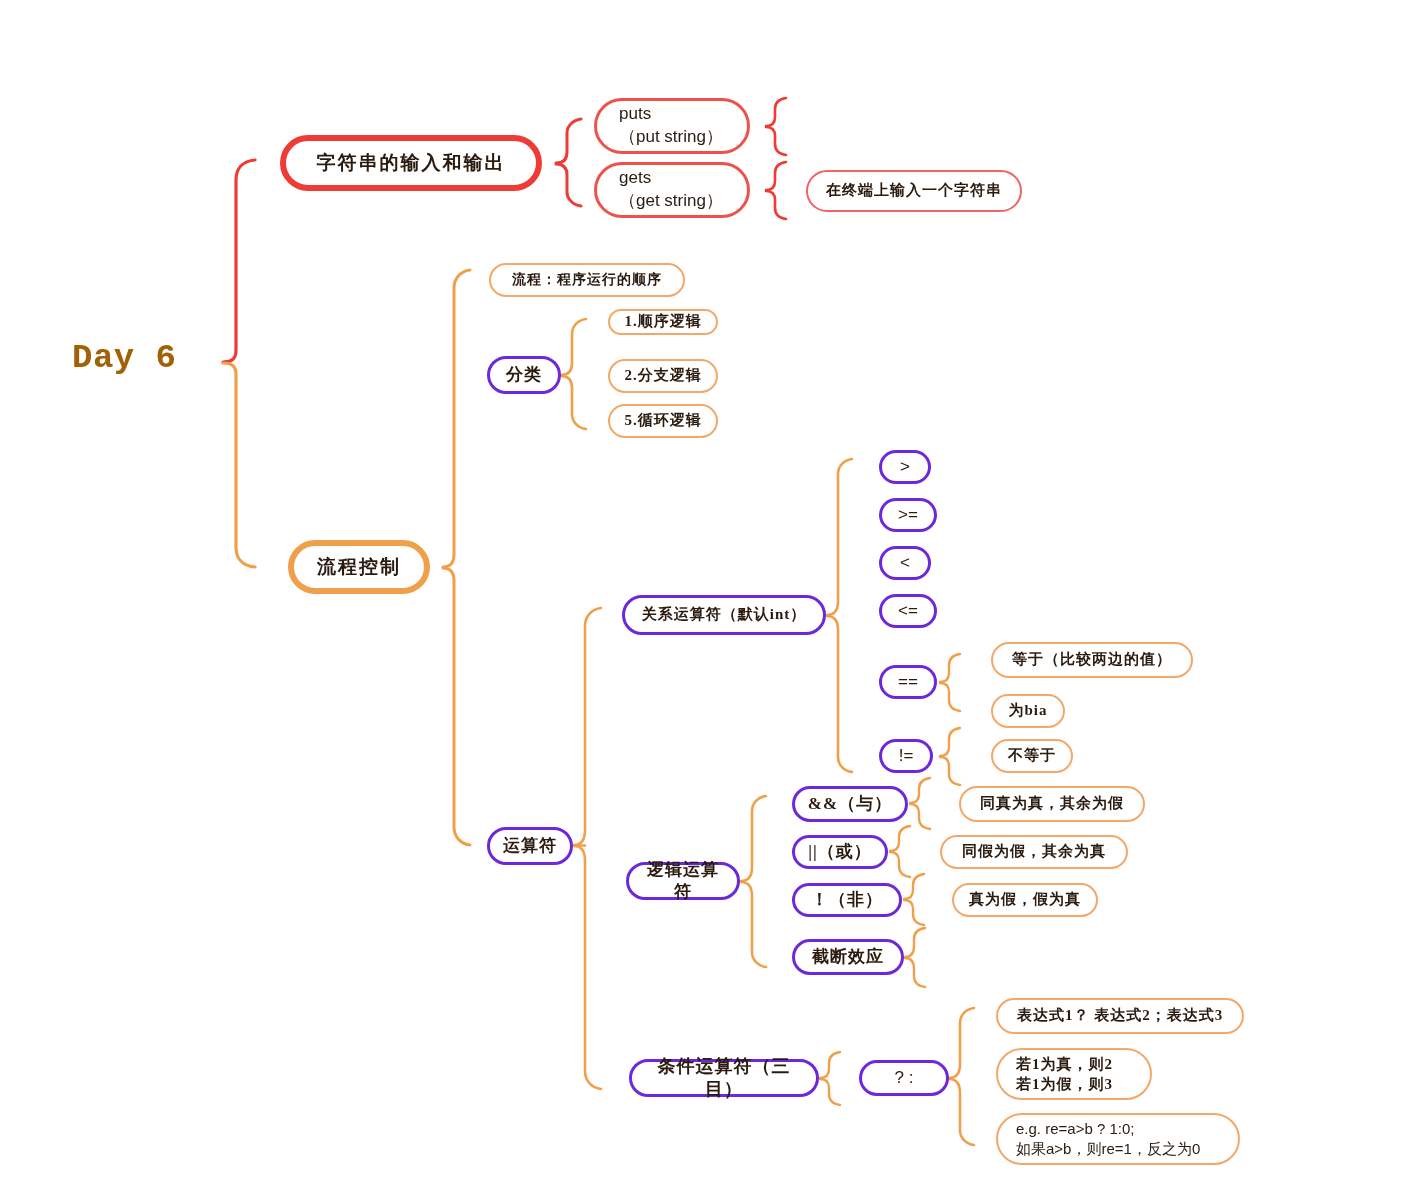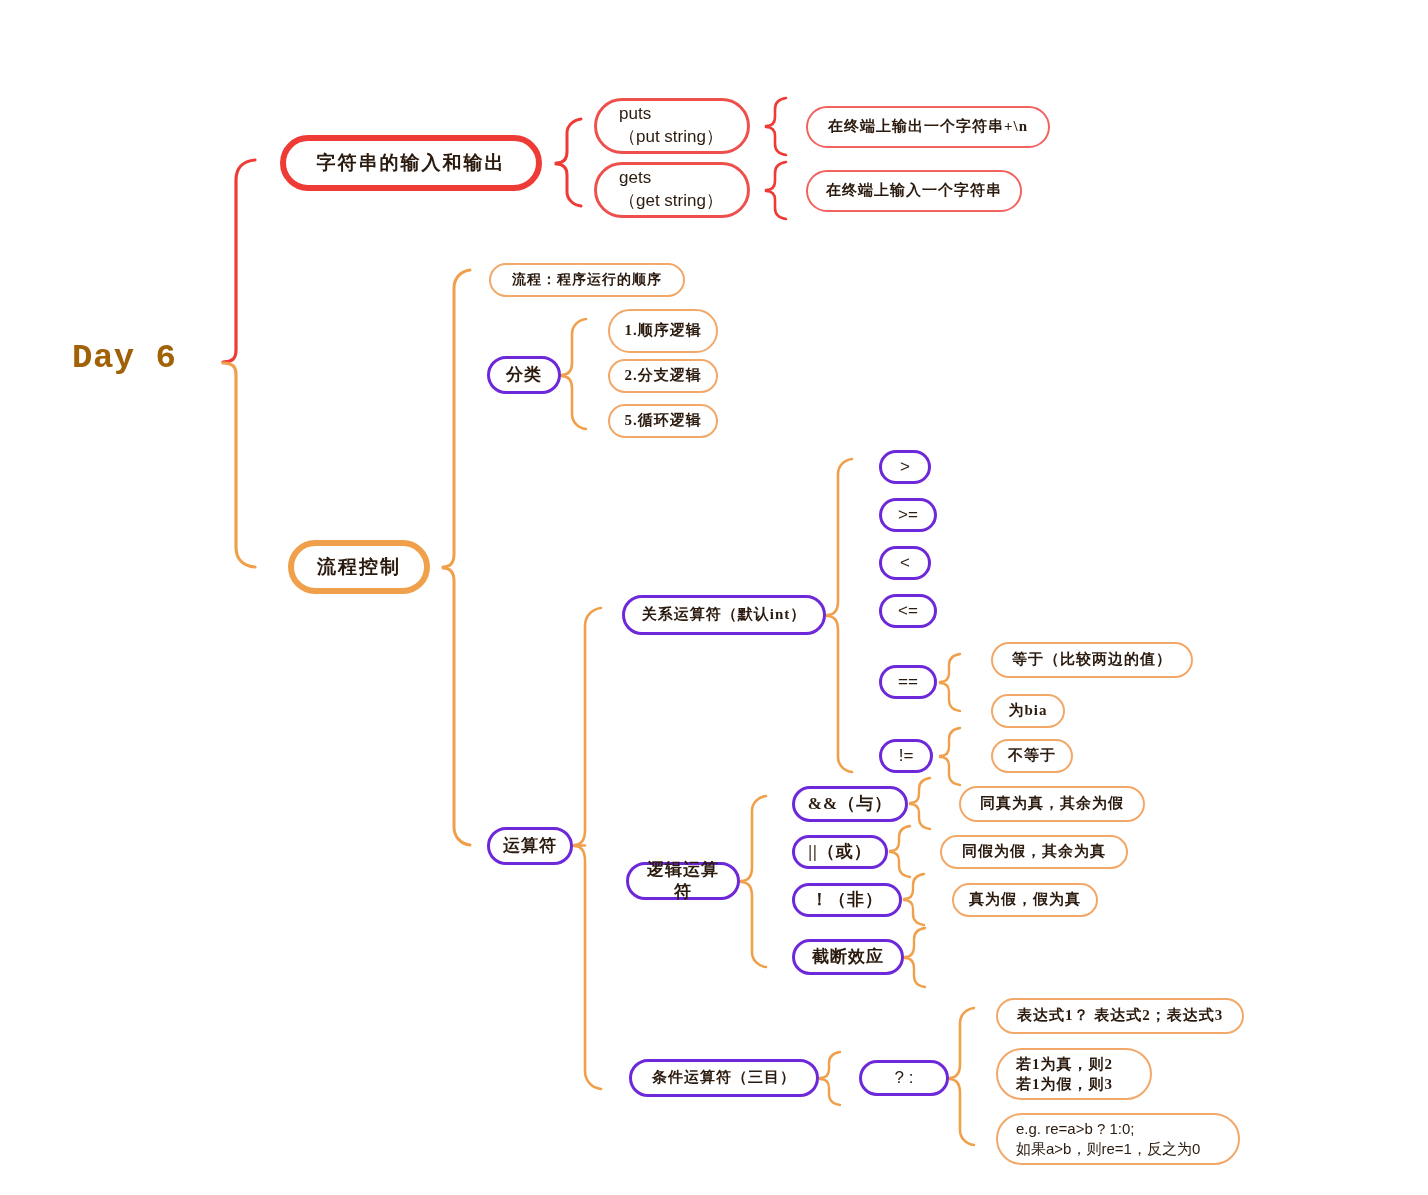--- a/index.html
+++ b/index.html
@@ -159,34 +159,33 @@
     </g>
   </svg>
 
   <div class="root-title" style="left:72px; top:339px;">Day 6</div>
 
   <div class="node lvl1 red" style="left:280px; top:135px; width:262px; height:56px;">字符串的输入和输出</div>
 
   <div class="node lvl2 red sans twoline leftalign" style="left:594px; top:98px; width:156px; height:56px; padding-left:22px; font-size:17px;">puts
 （put string）</div>
 
-  <div class="node leaf red" style="left:806px; top:106px; width:244px; height:42px;">在终端上输出一个字符串+\n</div>
 
   <div class="node lvl2 red sans twoline leftalign" style="left:594px; top:162px; width:156px; height:56px; padding-left:22px; font-size:17px;">gets
 （get string）</div>
 
   <div class="node leaf red" style="left:806px; top:170px; width:216px; height:42px;">在终端上输入一个字符串</div>
 
   <div class="node lvl1 orange" style="left:288px; top:540px; width:142px; height:54px;">流程控制</div>
 
   <div class="node leaf" style="left:489px; top:263px; width:196px; height:34px; font-size:14px;">流程：程序运行的顺序</div>
 
   <div class="node lvl2" style="left:487px; top:356px; width:74px; height:38px;">分类</div>
 
-  <div class="node leaf" style="left:608px; top:309px; width:110px; height:44px;">1.顺序逻辑</div>
+  <div class="node leaf" style="left:608px; top:309px; width:110px; height:26px;">1.顺序逻辑</div>
   <div class="node leaf" style="left:608px; top:359px; width:110px; height:34px;">2.分支逻辑</div>
   <div class="node leaf" style="left:608px; top:404px; width:110px; height:34px;">5.循环逻辑</div>
 
   <div class="node lvl2" style="left:487px; top:827px; width:86px; height:38px;">运算符</div>
 
   <div class="node lvl2" style="left:622px; top:595px; width:204px; height:40px; font-size:15px;">关系运算符（默认int）</div>
 
   <div class="node lvl2 sans" style="left:879px; top:450px; width:52px; height:34px;">&gt;</div>
   <div class="node lvl2 sans" style="left:879px; top:498px; width:58px; height:34px;">&gt;=</div>
   <div class="node lvl2 sans" style="left:879px; top:546px; width:52px; height:34px;">&lt;</div>
@@ -204,21 +203,21 @@
   <div class="node leaf" style="left:959px; top:786px; width:186px; height:36px;">同真为真，其余为假</div>
 
   <div class="node lvl2" style="left:792px; top:835px; width:96px; height:34px;">||（或）</div>
   <div class="node leaf" style="left:940px; top:835px; width:188px; height:34px;">同假为假，其余为真</div>
 
   <div class="node lvl2" style="left:792px; top:883px; width:110px; height:34px;">！（非）</div>
   <div class="node leaf" style="left:952px; top:883px; width:146px; height:34px;">真为假，假为真</div>
 
   <div class="node lvl2" style="left:792px; top:939px; width:112px; height:36px;">截断效应</div>
 
-  <div class="node lvl2" style="left:629px; top:1059px; width:190px; height:38px; font-size:15px;">条件运算符（三目）</div>
+  <div class="node lvl2" style="left:629px; top:1059px; width:190px; height:38px; font-size:18px;">条件运算符（三目）</div>
 
   <div class="node lvl2 sans" style="left:859px; top:1060px; width:90px; height:36px;">?  :</div>
 
   <div class="node leaf" style="left:996px; top:998px; width:248px; height:36px;">表达式1？ 表达式2；表达式3</div>
   <div class="node leaf leftalign twoline" style="left:996px; top:1048px; width:156px; height:52px; padding-left:18px;">若1为真，则2
 若1为假，则3</div>
   <div class="node leaf leftalign twoline sans" style="left:996px; top:1113px; width:244px; height:52px; padding-left:18px; font-size:15px;">e.g. re=a&gt;b ? 1:0;
 如果a&gt;b，则re=1，反之为0</div>
 
 </div>

